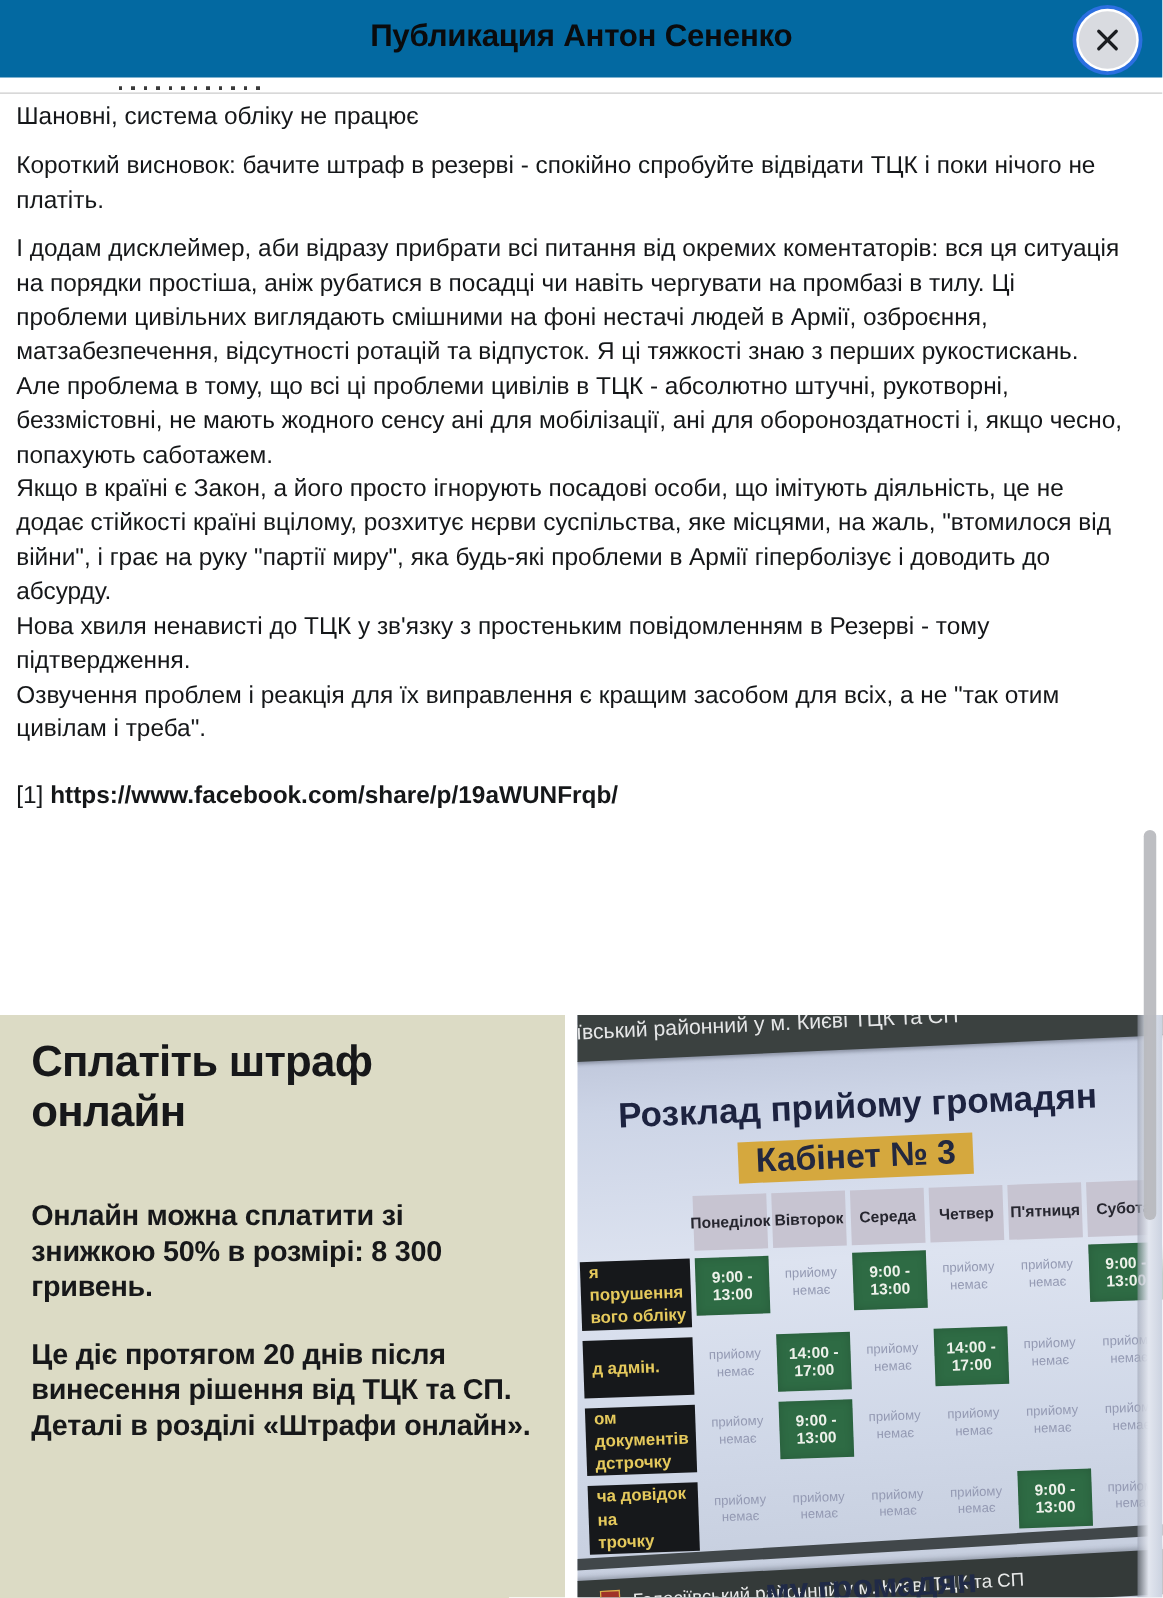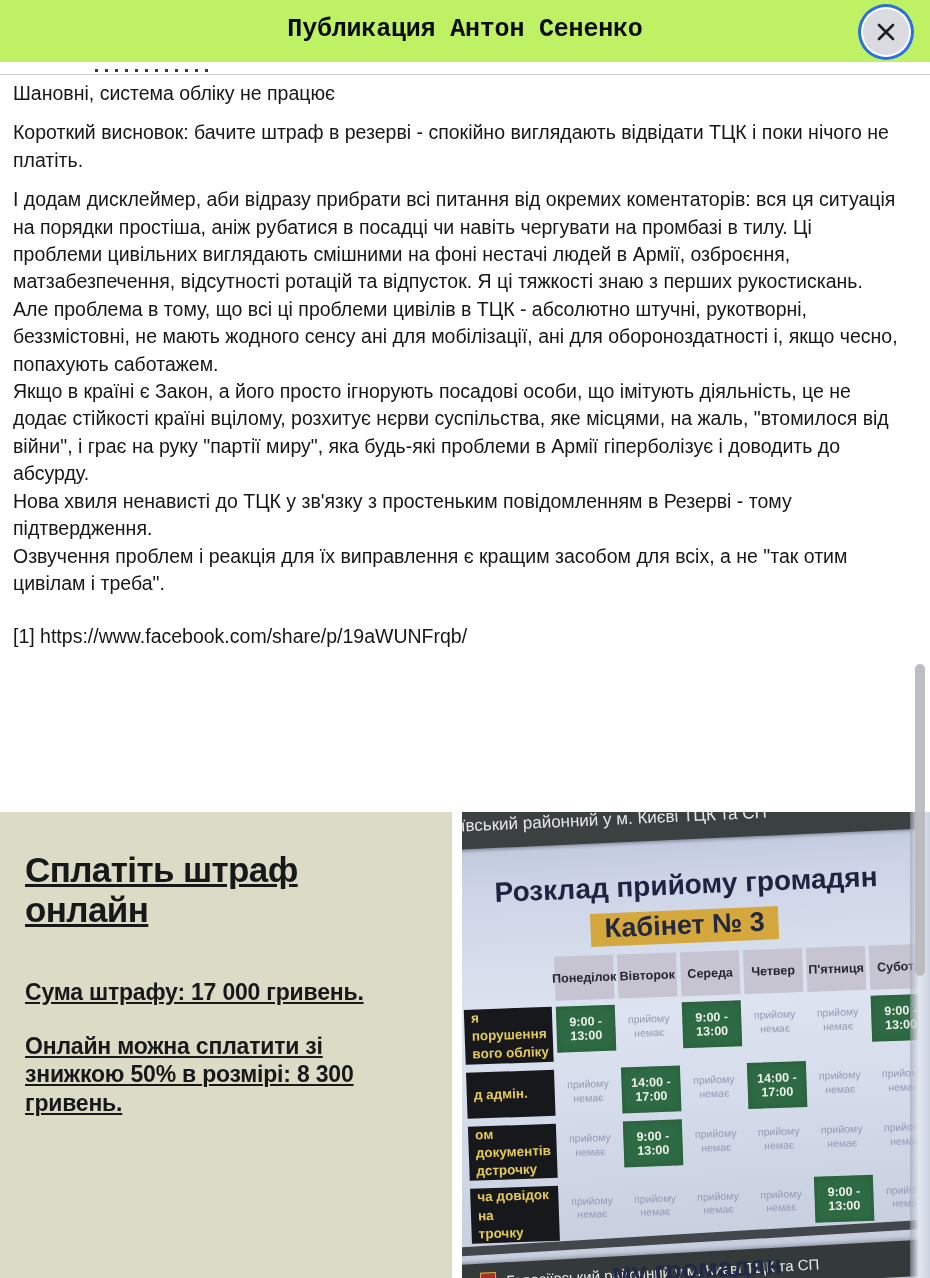--- a/index.html
+++ b/index.html
@@ -3,21 +3,21 @@
 <meta charset="utf-8">
 <style>
   html,body { margin:0; padding:0; }
   body {
     width:930px; height:1278px; position:relative; overflow:hidden;
     background:#ffffff; color:#1c1e21;
     font-family:"Liberation Sans","DejaVu Sans",sans-serif;
   }
 
   
-  .modal-header { position:relative; height:62px; background:#bef264; z-index:20;font-family:Liberation Mono, monospace; }
+  .modal-header { position:relative; height:62px; background:#0369a1; z-index:20; }
   .modal-title {
     position:absolute; left:0; right:0; top:15px; text-align:center;
     font-size:25px; font-weight:700; color:#0a0b0d; letter-spacing:-0.2px;
   }
   .close-btn {
     position:absolute; right:21px; top:9px; width:46px; height:46px;
     border-radius:50%; background:#d9dbe0;
     box-shadow:0 0 0 2px #ffffff, 0 0 0 5px #2b6fe0;
     display:flex; align-items:center; justify-content:center; cursor:pointer;
     border:none; padding:0;
@@ -27,29 +27,29 @@
   .clipped-strip { height:12px; border-bottom:1px solid #cccccc; position:relative; overflow:hidden; }
   .clipped-strip::after {
     content:""; position:absolute; left:95px; top:7px; width:115px; height:3px;
     background:repeating-linear-gradient(90deg,#3a3a3a 0 3px,transparent 3px 10px);
   }
 
   
   .post { padding:5px 28px 0 13px; font-size:19.5px; line-height:27.4px; color:#151719; }
   .post p { margin:0 0 12px; white-space:pre-line; }
   .footnote { margin-top:21px; font-size:19.5px; }
-  .footnote .url { font-weight:400; }
+  .footnote .url { font-weight:700; }
 
   
   .media-row { position:absolute; left:0; top:812px; width:930px; height:466px; display:flex; gap:10px; }
 
   
   .fine {
     width:452px; height:466px; box-sizing:border-box; flex:none;
-    padding:32px 24px 0 25px; cursor:pointer;text-decoration:underline;
+    padding:12px 24px 0 25px; cursor:pointer;
   }
   .fine h2 { font-size:35px; font-weight:700; margin:6px 0 48px; letter-spacing:-0.6px; }
   .fine .line { font-size:23px; font-weight:700; line-height:1.24; margin-bottom:25px; max-width:404px; letter-spacing:-0.2px; }
 
   
   .photo {
     position:relative; width:468px; height:466px; flex:none; overflow:hidden; cursor:pointer;
     background:linear-gradient(176deg,#b7bfd4 0%,#ccd4e6 16%,#dde3f0 42%,#cfd7e7 72%,#c3cbdb 100%);
   }
   .banner-top {
@@ -120,41 +120,41 @@
       </svg>
     </span>
   </button>
 </div>
 
 <div class="clipped-strip"></div>
 
 <div class="post">
 
 <p>Шановні, система обліку не працює</p>
-    <p>Короткий висновок: бачите штраф в резерві - спокійно виглядають відвідати ТЦК і поки нічого не платіть.</p>
+    <p>Короткий висновок: бачите штраф в резерві - спокійно спробуйте відвідати ТЦК і поки нічого не платіть.</p>
     <p>І додам дисклеймер, аби відразу прибрати всі питання від окремих коментаторів: вся ця ситуація на порядки простіша, аніж рубатися в посадці чи навіть чергувати на промбазі в тилу. Ці проблеми цивільних виглядають смішними на фоні нестачі людей в Армії, озброєння, матзабезпечення, відсутності ротацій та відпусток. Я ці тяжкості знаю з перших рукостискань.
 Але проблема в тому, що всі ці проблеми цивілів в ТЦК - абсолютно штучні, рукотворні, беззмістовні, не мають жодного сенсу ані для мобілізації, ані для обороноздатності і, якщо чесно, попахують саботажем.
 Якщо в країні є Закон, а його просто ігнорують посадові особи, що імітують діяльність, це не додає стійкості країні вцілому, розхитує нєрви суспільства, яке місцями, на жаль, "втомилося від війни", і грає на руку "партії миру", яка будь-які проблеми в Армії гіперболізує і доводить до абсурду.
 Нова хвиля ненависті до ТЦК у зв'язку з простеньким повідомленням в Резерві - тому підтвердження.
 Озвучення проблем і реакція для їх виправлення є кращим засобом для всіх, а не "так отим цивілам і треба".</p>
   </div>
 <div class="post footnote">
   <span>[1]</span>
   <span> </span>
   <span class="url">https://www.facebook.com/share/p/19aWUNFrqb/</span>
 </div>
 
 <div class="media-row">
 
   <div class="fine" style="background: rgb(220, 219, 197); color: rgb(23, 24, 26);">
     <h2>Сплатіть штраф онлайн</h2>
     <div>
 
-        <div class="line">Сума штрафу: 17 000 гривень.</div>
         <div class="line">Онлайн можна сплатити зі знижкою 50% в розмірі: 8 300 гривень.</div>
+        <div class="line">Це діє протягом 20 днів після винесення рішення від ТЦК та СП. Деталі в розділі «Штрафи онлайн».</div>
       </div>
   </div>
 
   <div class="photo">
     <div class="banner-top">іївський районний у м. Києві ТЦК та СП</div>
     <div class="photo-title">Розклад прийому громадян</div>
     <div class="badge">Кабінет № 3</div>
 
     <div class="sched">
       <div class="grid">

